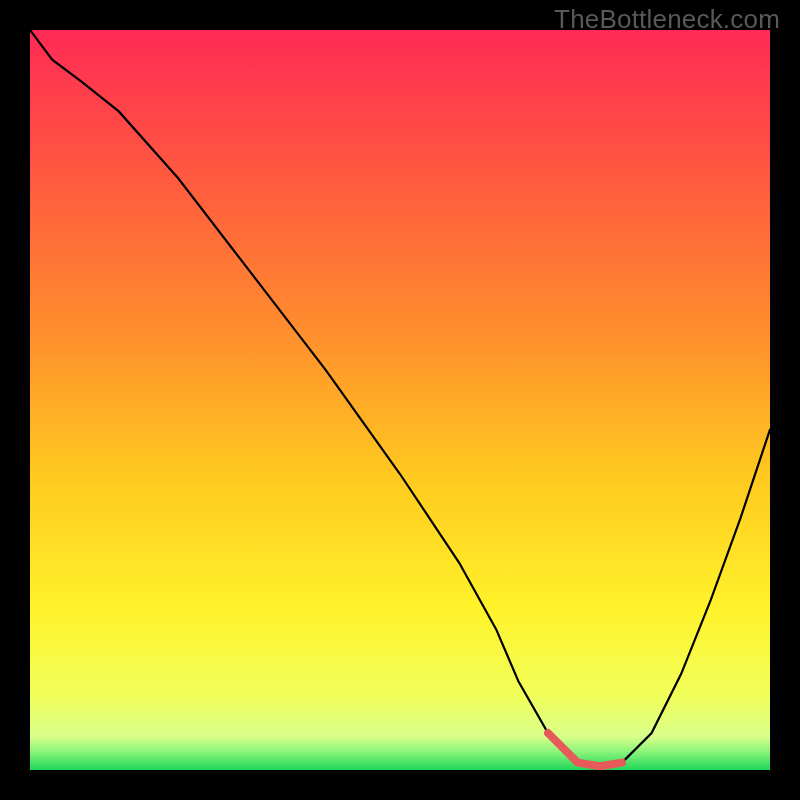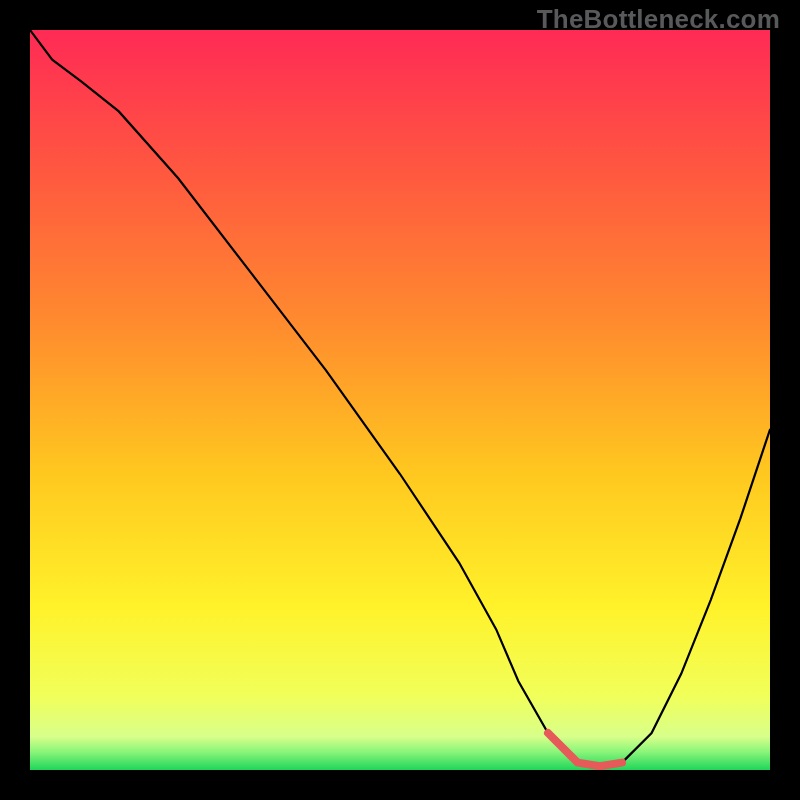--- a/index.html
+++ b/index.html
@@ -15,21 +15,21 @@
     width: 800px;
     height: 800px;
     background: #000;
   }
   .watermark {
     position: absolute;
     top: 4px;
     right: 20px;
     font-family: Arial, Helvetica, sans-serif;
     font-size: 26px;
-    font-weight: 700;
+    font-weight: 400;
     color: #58595b;
     letter-spacing: 0.2px;
     z-index: 10;
   }
   .plot-area {
     position: absolute;
     left: 30px;
     top: 30px;
     width: 740px;
     height: 740px;

